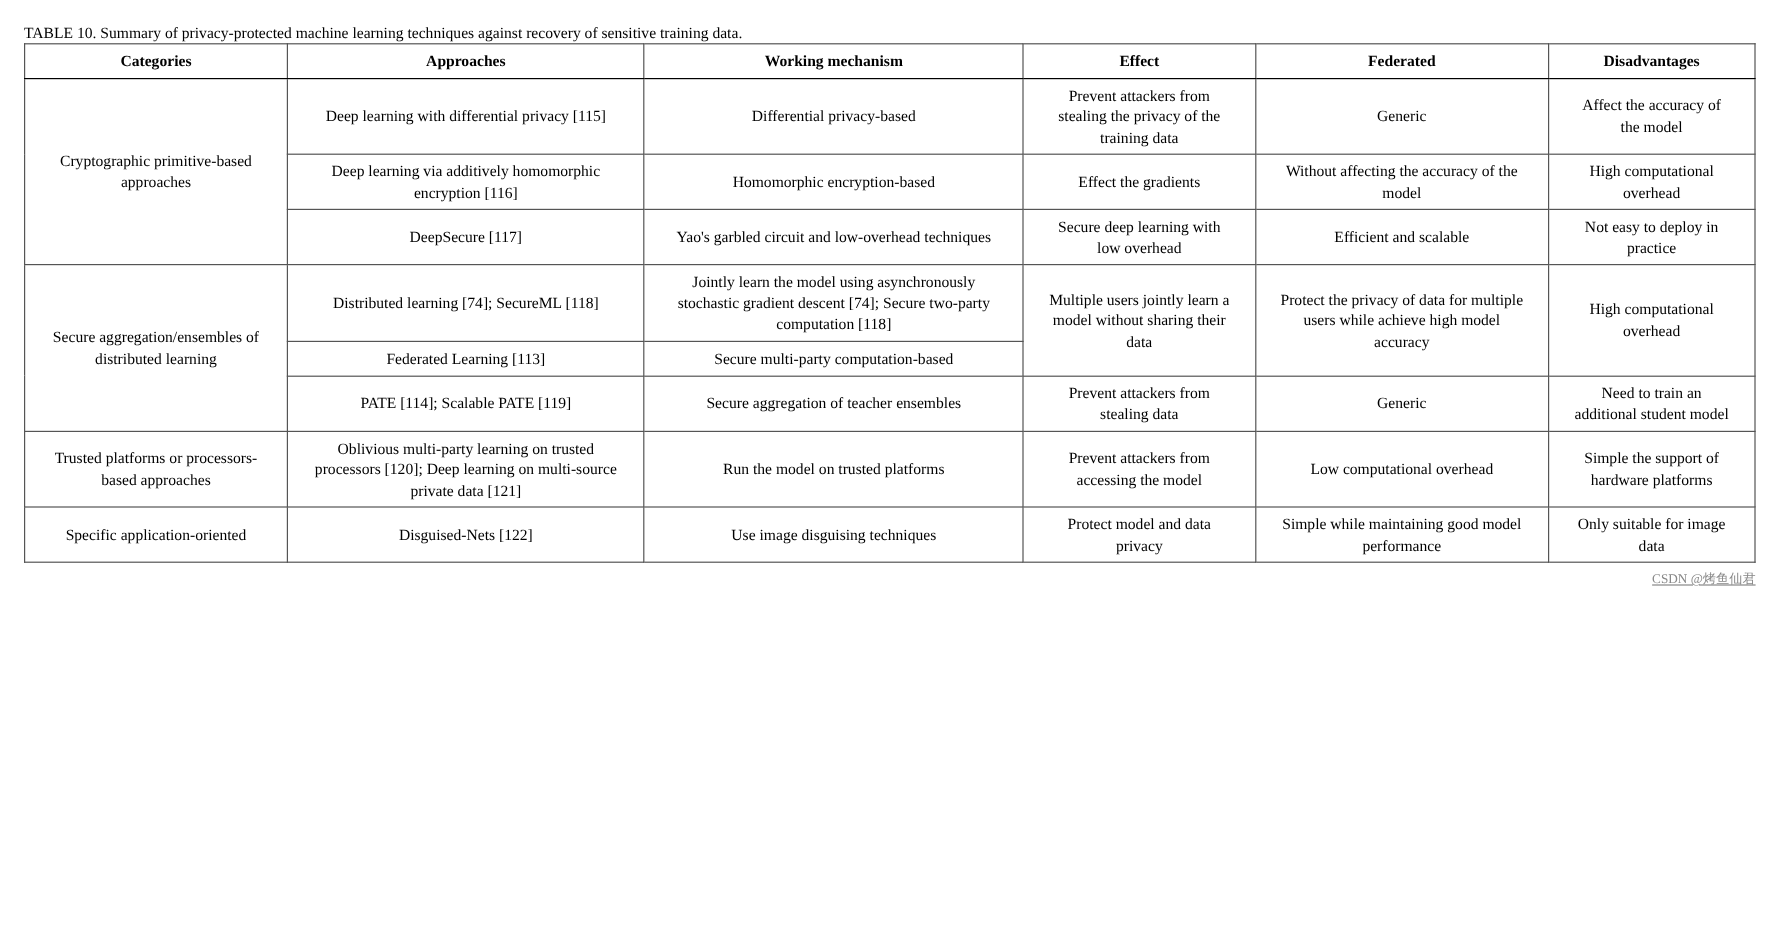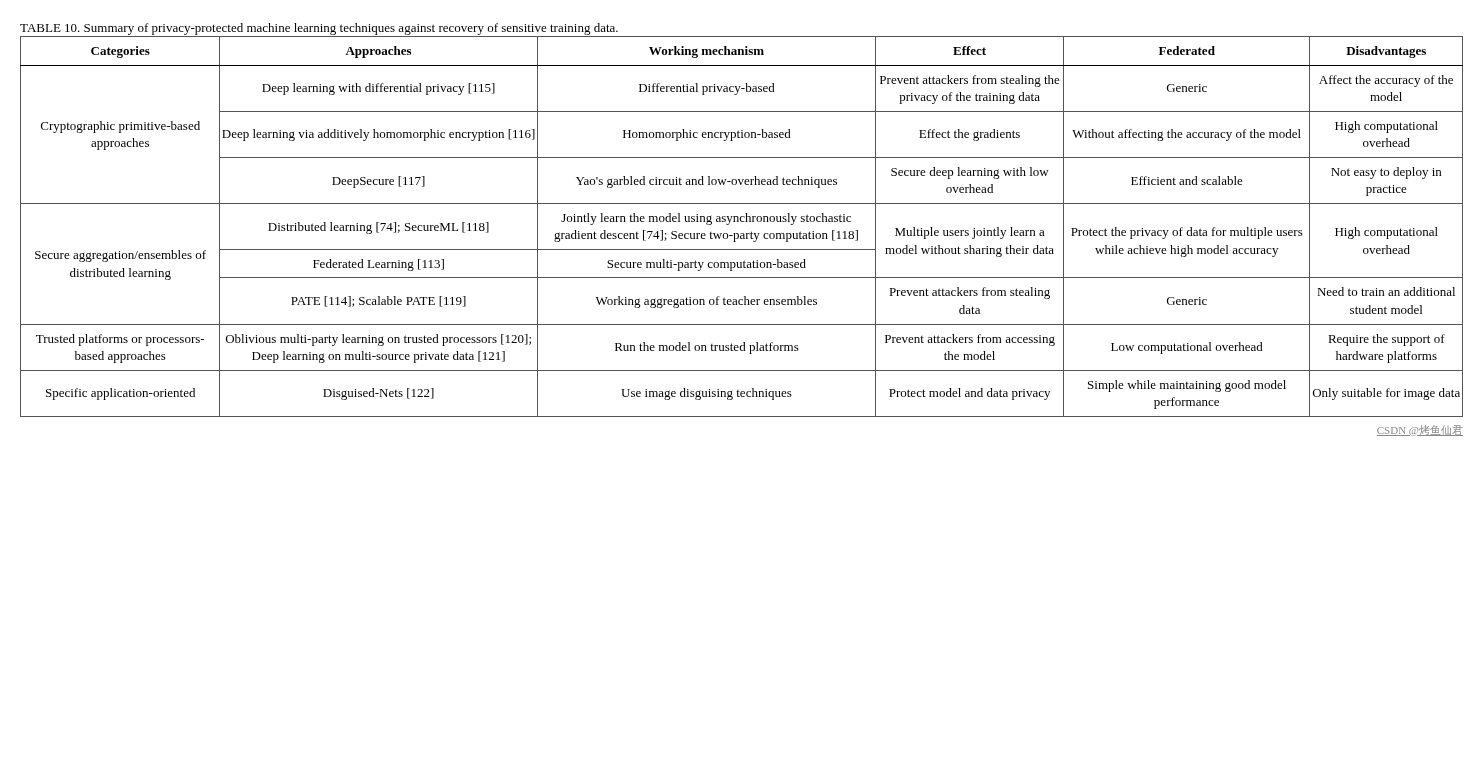--- a/index.html
+++ b/index.html
@@ -18,21 +18,21 @@
       font-weight: normal;
       font-variant: small-caps;
     }
     table {
       border-collapse: collapse;
       width: 100%;
       border: 1.5px solid #000;
     }
     th, td {
       border: 1px solid #555;
-      padding: 5px 1px;
+      padding: 5px 20px;
       text-align: center;
       vertical-align: middle;
       line-height: 1.35;
     }
     thead th {
       font-weight: bold;
       border-bottom: 1.5px solid #000;
       background: #fff;
     }
     tbody tr td {
@@ -97,32 +97,32 @@
         <td rowspan="2">Multiple users jointly learn a model without sharing their data</td>
         <td rowspan="2">Protect the privacy of data for multiple users while achieve high model accuracy</td>
         <td rowspan="2">High computational overhead</td>
       </tr>
       <tr>
         <td>Federated Learning [113]</td>
         <td>Secure multi-party computation-based</td>
       </tr>
       <tr>
         <td>PATE [114]; Scalable PATE [119]</td>
-        <td>Working aggregation of teacher ensembles</td>
+        <td>Secure aggregation of teacher ensembles</td>
         <td>Prevent attackers from stealing data</td>
         <td>Generic</td>
         <td>Need to train an additional student model</td>
       </tr>
       <tr>
         <td>Trusted platforms or processors-based approaches</td>
         <td>Oblivious multi-party learning on trusted processors [120]; Deep learning on multi-source private data [121]</td>
         <td>Run the model on trusted platforms</td>
         <td>Prevent attackers from accessing the model</td>
         <td>Low computational overhead</td>
-        <td>Require the support of hardware platforms</td>
+        <td>Simple the support of hardware platforms</td>
       </tr>
       <tr>
         <td>Specific application-oriented</td>
         <td>Disguised-Nets [122]</td>
         <td>Use image disguising techniques</td>
         <td>Protect model and data privacy</td>
         <td>Simple while maintaining good model performance</td>
         <td>Only suitable for image data</td>
       </tr>
     </tbody>

